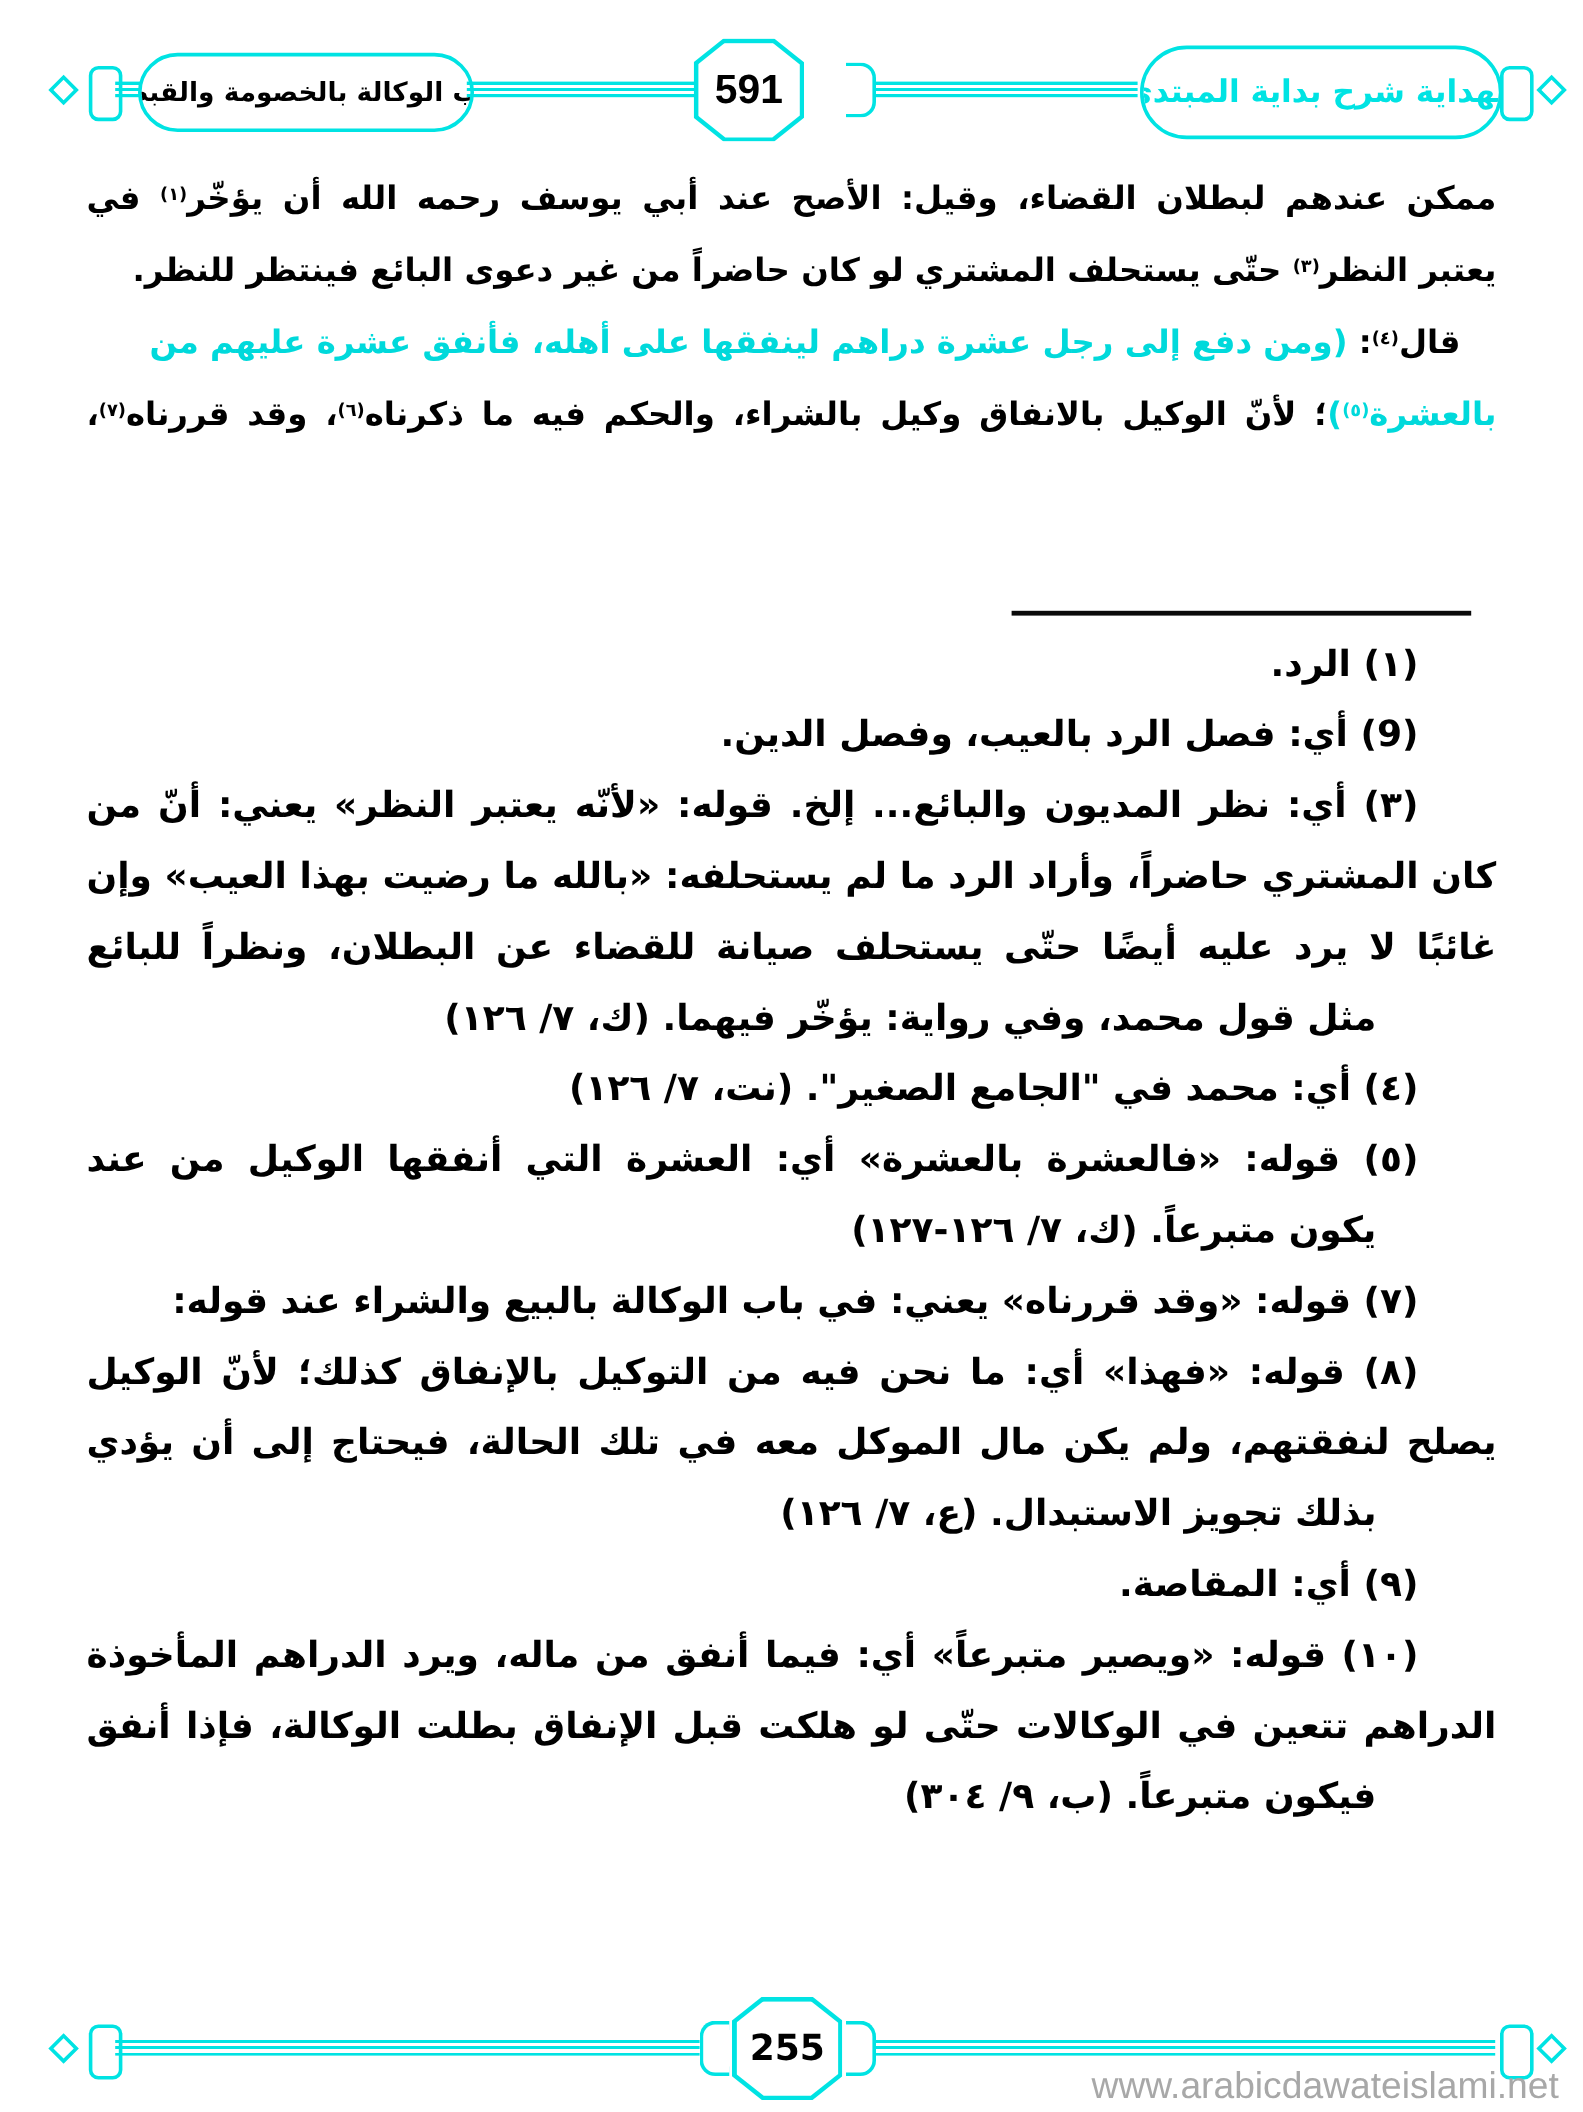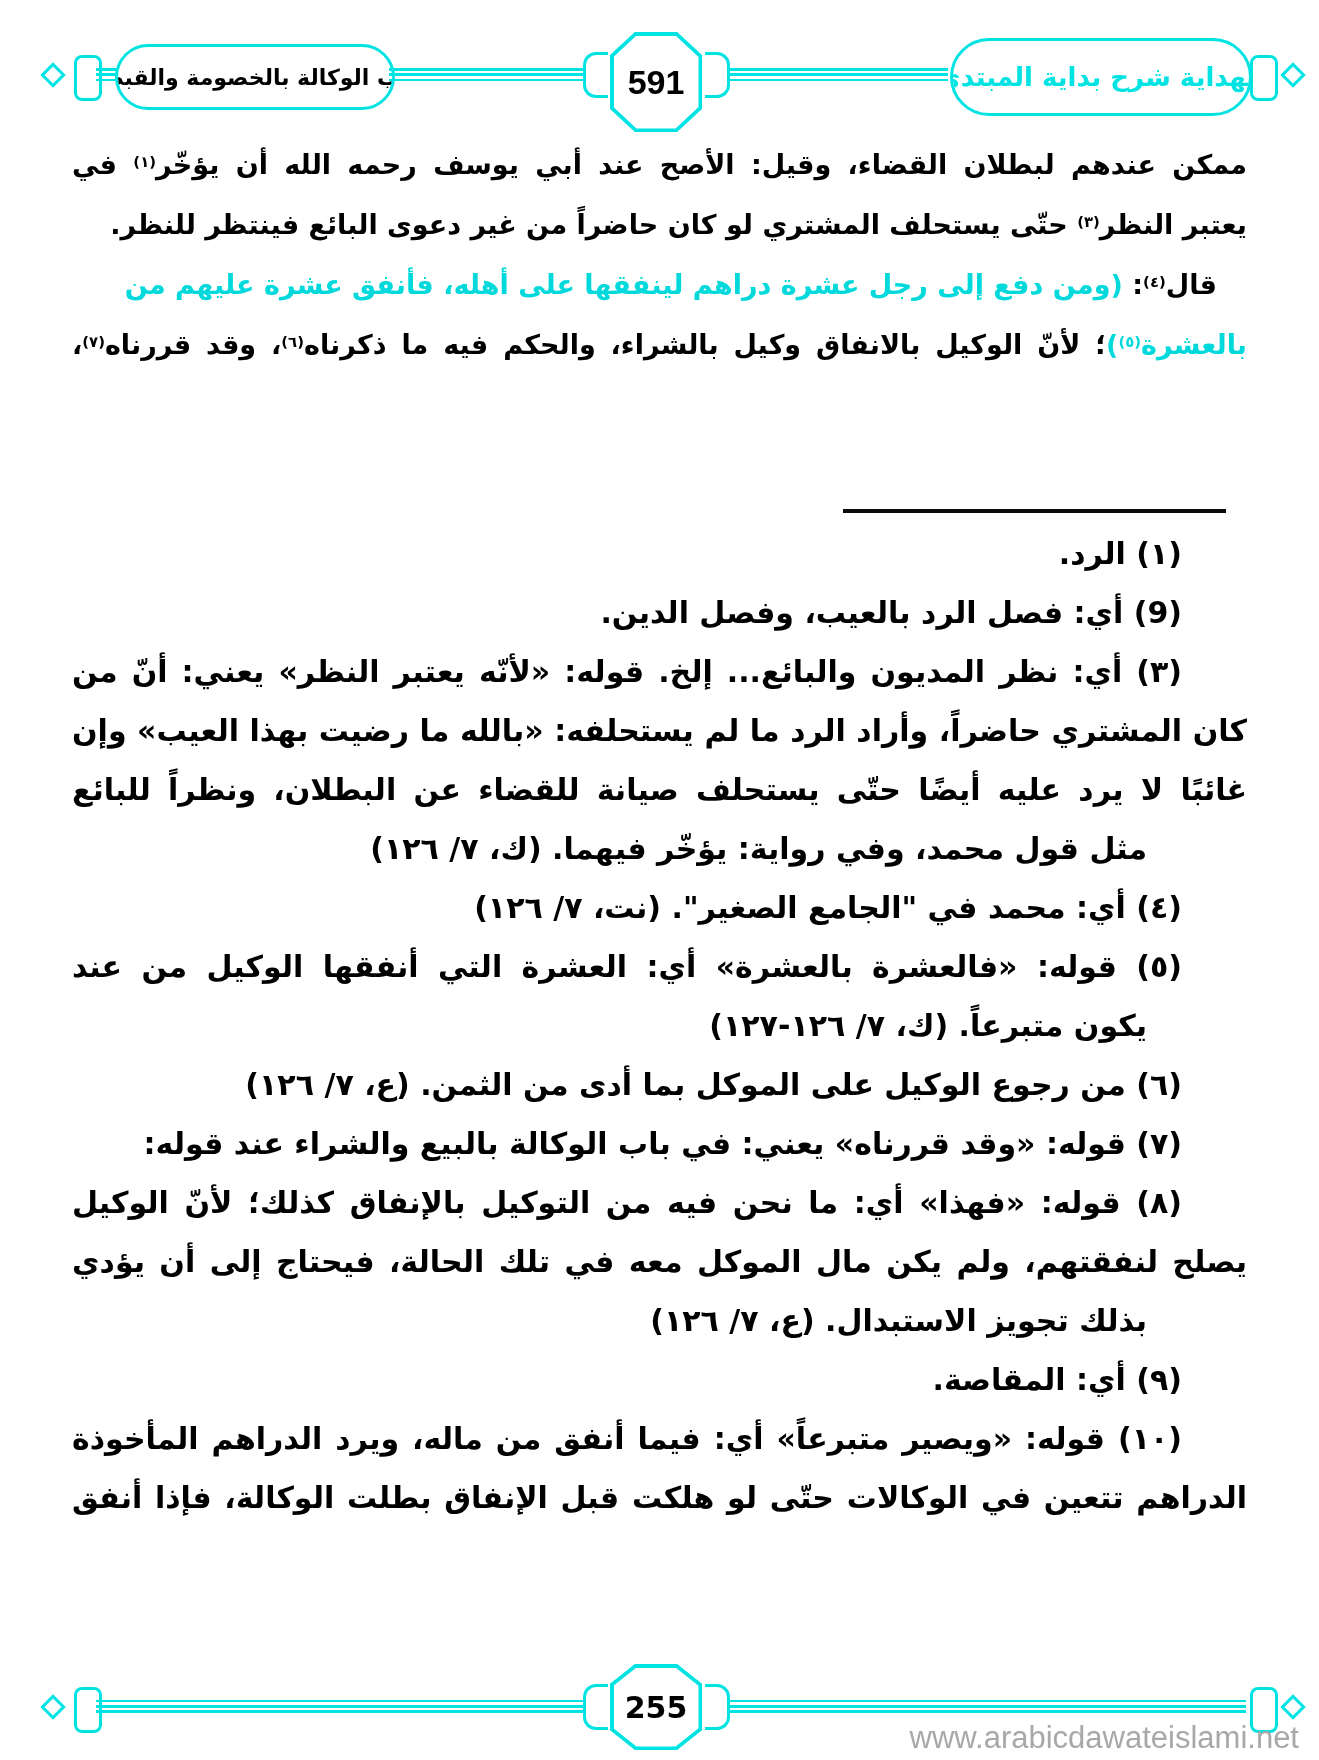--- a/index.html
+++ b/index.html
@@ -72,21 +72,21 @@
     <div class="clamp" style="left:74px;top:55px;"></div>
     <div class="tline" style="left:96px;width:24px;top:68px;"></div>
 
     <div class="cartouche chapter" style="left:115px;top:44px;width:274px;height:60px;">
       <span>باب الوكالة بالخصومة والقبض</span>
     </div>
 
     <div class="tline" style="left:389px;width:196px;top:68px;"></div>
     <div class="clamp" style="left:583px;top:52px;border-radius:13px 0 0 13px;border-right:none;"></div>
 
-    <div class="octagon" style="left:610px;top:32px;width:92px;height:100px;">
+    <div class="octagon" style="left:578px;top:32px;width:92px;height:86px;">
       <div class="inner">
         <span class="pagenum-latin">591</span>
       </div>
     </div>
 
     <div class="clamp" style="left:705px;top:52px;border-radius:0 13px 13px 0;border-left:none;"></div>
     <div class="tline" style="left:729px;width:219px;top:68px;"></div>
 
     <div class="cartouche title" style="left:950px;top:38px;width:296px;height:72px;">
       <span>الهداية شرح بداية المبتدي</span>
@@ -135,42 +135,42 @@
     <div class="fn-line fn-single">
       <span>(٤) أي: محمد في "الجامع الصغير". (نت، ٧/ ١٢٦)</span>
     </div>
     <div class="fn-line fn-firstj">
       <span class="b">(٥) قوله: «فالعشرة بالعشرة»</span><span> أي: العشرة التي أنفقها الوكيل من عند نفسه بمقابلة العشرة التي أخذها من الموكل، أي: لا</span>
     </div>
     <div class="fn-line fn-last">
       <span>يكون متبرعاً. (ك، ٧/ ١٢٦-١٢٧)</span>
     </div>
     <div class="fn-line fn-single">
-      <span>(٦) من رجوع الوكيل على الموكل بما أدى من الثمن. (ع، ٧/ ١٢٦)</span>
-    </div>
-    <div class="fn-line fn-single">
       <span class="b">(٧) قوله: «وقد قررناه»</span><span> يعني: في باب الوكالة بالبيع والشراء عند قوله: «وإذا دفع الوكيل... إلخ». (ع، ٧/ ١٢٦)</span>
     </div>
     <div class="fn-line fn-firstj">
       <span class="b">(٨) قوله: «فهذا»</span><span> أي: ما نحن فيه من التوكيل بالإنفاق كذلك؛ لأنّ الوكيل بشراء ما يحتاج إليه الأهل قد يضطر إلى شراء ما</span>
     </div>
     <div class="fn-line fn-full">
       <span>يصلح لنفقتهم، ولم يكن مال الموكل معه في تلك الحالة، فيحتاج إلى أن يؤدي ثمنه من مال نفسه، فكان في التوكيل</span>
     </div>
     <div class="fn-line fn-last">
       <span>بذلك تجويز الاستبدال. (ع، ٧/ ١٢٦)</span>
     </div>
     <div class="fn-line fn-single">
       <span>(٩) أي: المقاصة.</span>
     </div>
     <div class="fn-line fn-firstj">
       <span class="b">(١٠) قوله: «ويصير متبرعاً»</span><span> أي: فيما أنفق من ماله، ويرد الدراهم المأخوذة من الموكل عليه، وإن استهلكها ضمن؛ لأنّ</span>
     </div>
     <div class="fn-line fn-full">
       <span>الدراهم تتعين في الوكالات حتّى لو هلكت قبل الإنفاق بطلت الوكالة، فإذا أنفق من مال نفسه فقد أنفق بغير أمره،</span>
+    </div>
+    <div class="fn-line fn-last">
+      <span>فيكون متبرعاً. (ب، ٩/ ٣٠٤)</span>
     </div>
   </div>
 
   <div>
     <div class="diamond" style="left:44px;top:1698px;"></div>
     <div class="clamp" style="left:74px;top:1687px;"></div>
     <div class="tline" style="left:96px;width:487px;top:1700px;"></div>
     <div class="clamp" style="left:583px;top:1684px;border-radius:13px 0 0 13px;border-right:none;"></div>
 
     <div class="octagon" style="left:610px;top:1664px;width:92px;height:86px;">

